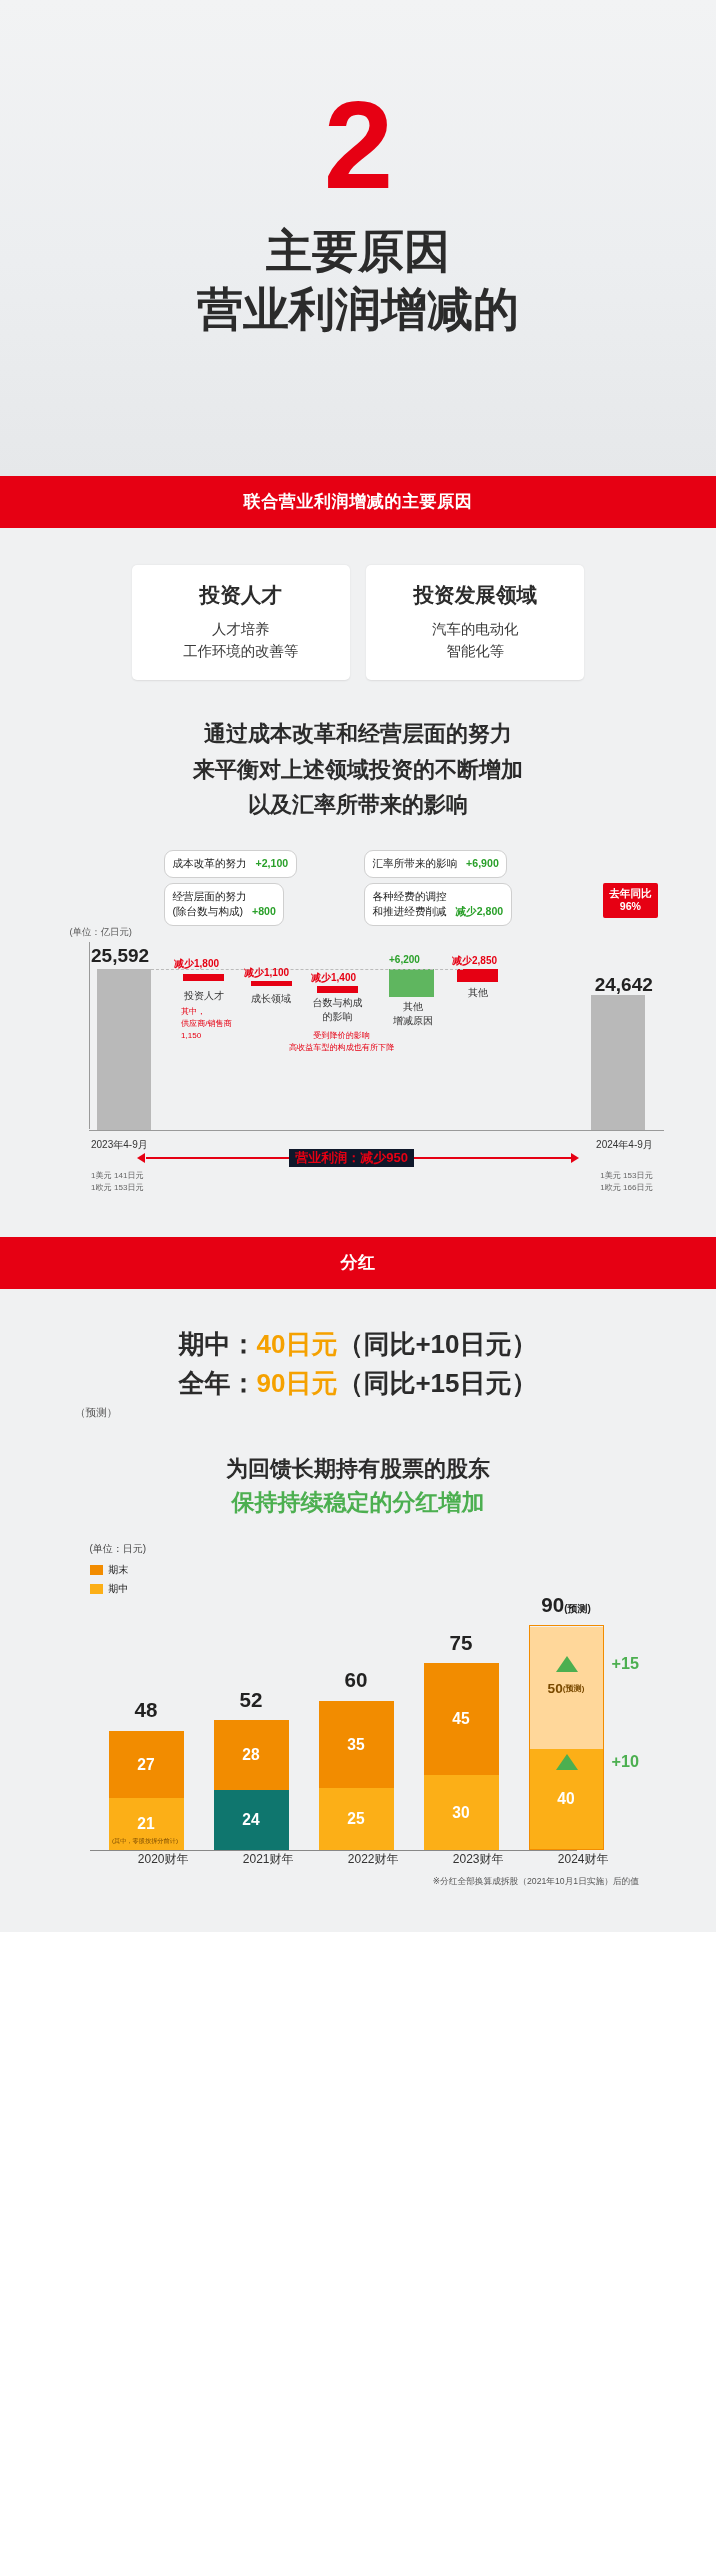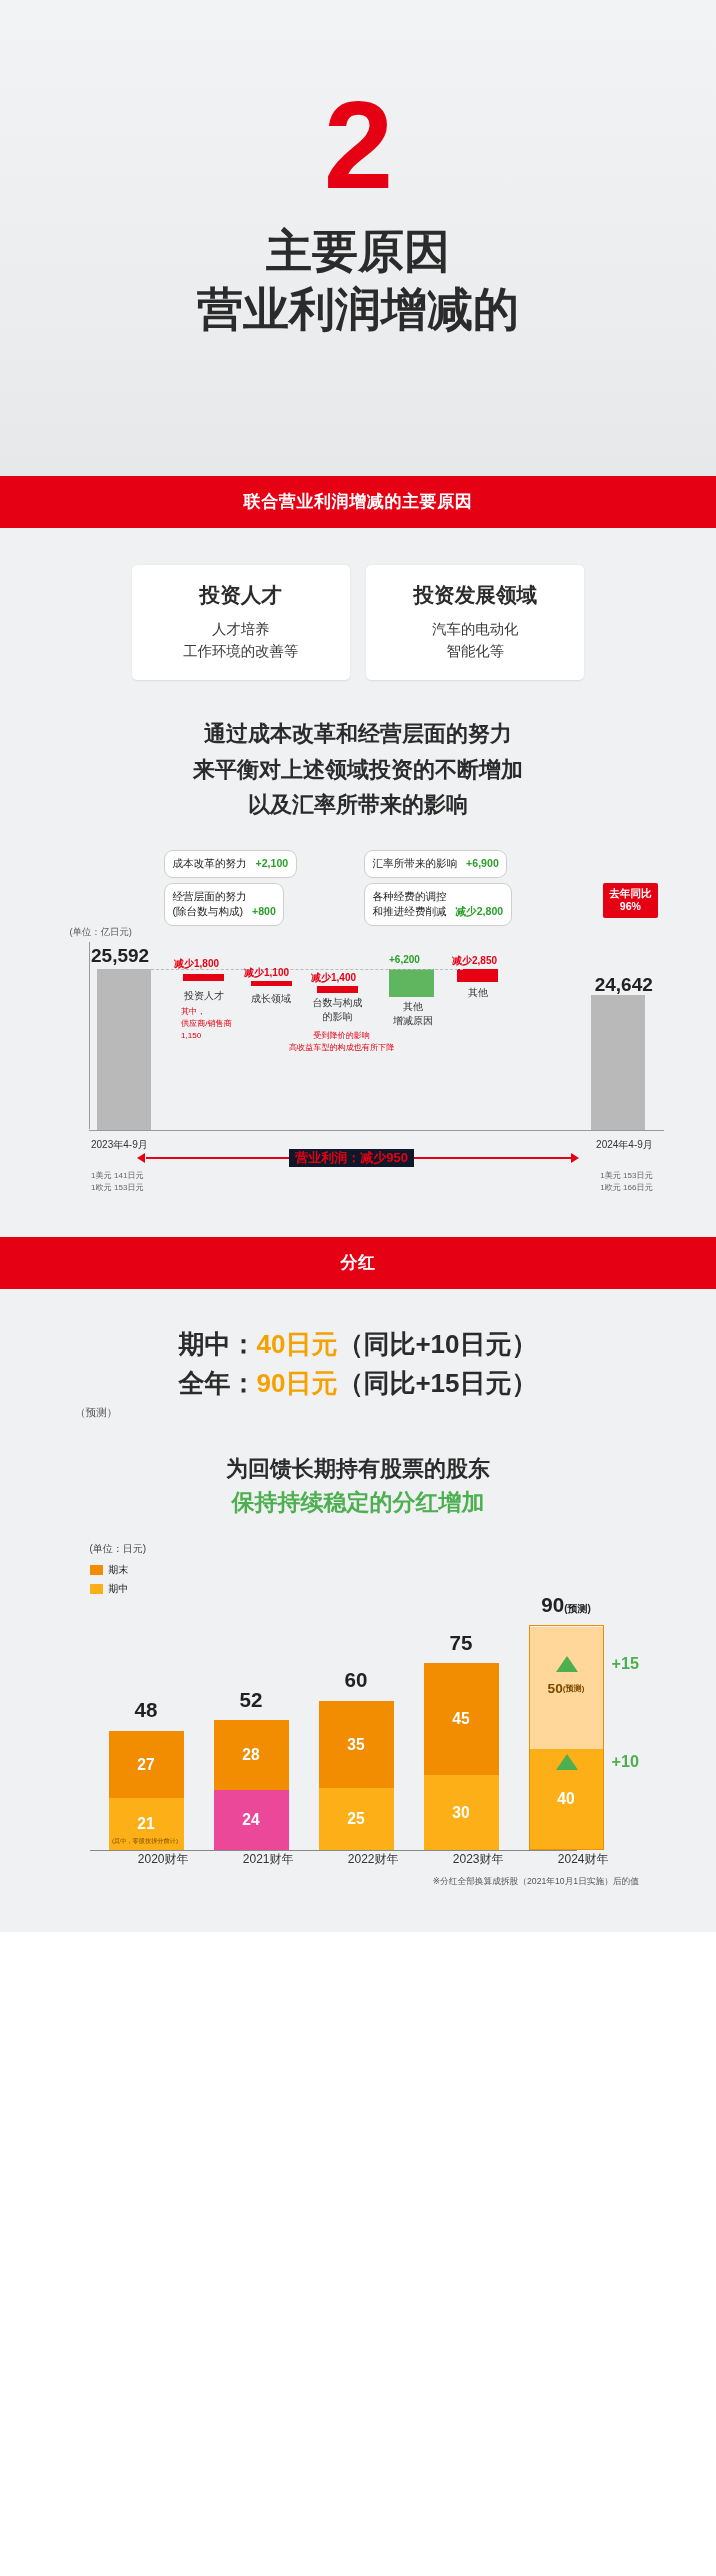--- a/index.html
+++ b/index.html
@@ -366,21 +366,21 @@
       <div class="dbar" style="left:44px;bottom:42px;width:75px;height:120px;">
         <div class="dseg" style="bottom:52px;height:67px;background:#f28c00;">27</div>
         <div class="dseg" style="bottom:0;height:52px;background:#fcaf17;">21</div>
       </div>
       <div class="dtot" style="left:44px;width:75px;bottom:170px;">48</div>
       <div class="dnote-sm" style="left:37px;width:87px;bottom:46px;">(其中，零股按拆分前计)</div>
       <div class="dcat" style="left:37px;width:87px;bottom:24px;">2020财年</div>
 
       <div class="dbar" style="left:149px;bottom:42px;width:75px;height:130px;">
         <div class="dseg" style="bottom:60px;height:70px;background:#f28c00;">28</div>
-        <div class="dseg" style="bottom:0;height:60px;background:#ec4899;">24</div>
+        <div class="dseg" style="bottom:0;height:60px;background:#0f766e;">24</div>
       </div>
       <div class="dtot" style="left:149px;width:75px;bottom:180px;">52</div>
       <div class="dcat" style="left:142px;width:87px;bottom:24px;">2021财年</div>
 
       <div class="dbar" style="left:254px;bottom:42px;width:75px;height:150px;">
         <div class="dseg" style="bottom:62px;height:87px;background:#f28c00;">35</div>
         <div class="dseg" style="bottom:0;height:62px;background:#fcaf17;">25</div>
       </div>
       <div class="dtot" style="left:254px;width:75px;bottom:200px;">60</div>
       <div class="dcat" style="left:247px;width:87px;bottom:24px;">2022财年</div>

